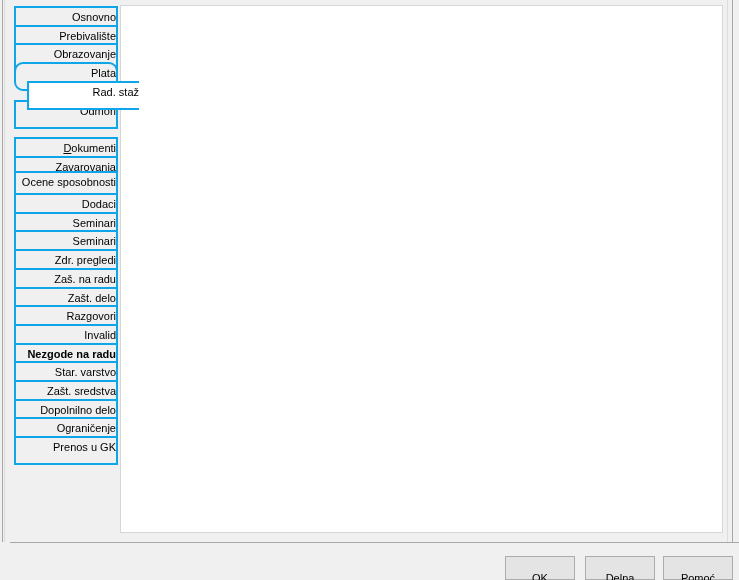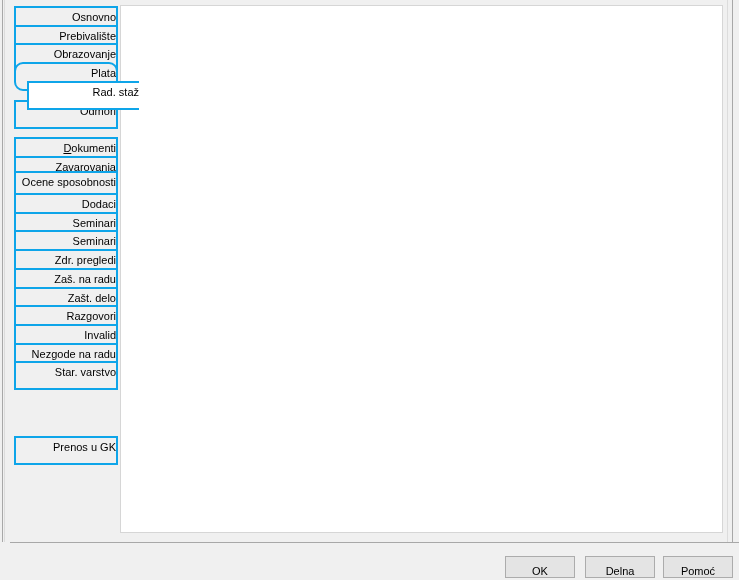--- a/index.html
+++ b/index.html
@@ -37,21 +37,21 @@
   .hint{position:absolute;left:475px;height:20px;line-height:20px;white-space:nowrap;}
   .fline{position:absolute;left:463px;width:209px;height:1px;background:#a0a0a0;}
   .cb{position:absolute;width:13px;height:13px;background:#fff;border:1px solid #4d4d4d;box-sizing:border-box;}
   .cb.filled{width:14px;height:14px;}
   .cb.filled::after{content:"";position:absolute;left:2px;top:2px;width:8px;height:8px;background:#2b2b2b;}
   .tinput{position:absolute;left:373px;width:167px;height:19px;background:#fff;border:1px solid #767676;box-sizing:border-box;
           font:inherit;padding:0 4px;outline:none;}
   .calbtn{position:absolute;left:486px;top:24px;width:28px;height:26px;background:#e9e9e9;border:1px solid #b4b4b4;
           box-sizing:border-box;padding:0;display:flex;align-items:center;justify-content:center;}
   .btn{position:absolute;top:556px;width:70px;height:22px;background:#e4e4e4;border:1px solid #acacac;
-       box-sizing:border-box;font:inherit;text-align:center;line-height:20px;padding:4px;}
+       box-sizing:border-box;font:inherit;text-align:center;line-height:20px;padding:11px;}
 </style>
 </head>
 <body>
 
 <div id="win">
 
   <div class="vline" style="left:2px"></div>
   <div class="vline lite" style="left:4px"></div>
   <div class="vline lite" style="left:727px"></div>
   <div class="vline" style="left:732px"></div>
@@ -70,22 +70,25 @@
       <div class="tab" style="top: 155.6px;">Zavarovanja</div>
       <div class="tab" style="top: 171px;">Ocene sposobnosti</div>
       <div class="tab" style="top: 193px;">Dodaci</div>
       <div class="tab" style="top: 211.7px;">Seminari</div>
       <div class="tab" style="top: 230.4px;">Seminari</div>
       <div class="tab" style="top: 249.1px;">Zdr. pregledi</div>
       <div class="tab" style="top: 267.8px;">Zaš. na radu</div>
       <div class="tab" style="top: 286.5px;">Zašt. delo</div>
       <div class="tab" style="top: 305.2px;">Razgovori</div>
       <div class="tab" style="top: 323.9px;">Invalid</div>
-      <div class="tab" style="top: 342.6px;">Nezgode na radu</div>
+      <div class="tab" style="top: 342.6px; font-weight: bold;">Nezgode na radu</div>
       <div class="tab" style="top: 361.3px;">Star. varstvo</div>
+      <div class="tab" style="top: 380px;">Zašt. sredstva</div>
+      <div class="tab" style="top: 398.7px;">Dopolnilno delo</div>
+      <div class="tab" style="top: 417.4px;">Ograničenje</div>
       <div class="tab" style="top: 436.1px;">Prenos u GK</div>
     </div>
 
   <div class="lbl" style="top:25px">Datum prvog zaposlenja</div>
   <div class="combo" style="left:373px;top:25px">
     <span class="val">. .</span>
     <span class="chev"></span>
   </div>
   <button class="calbtn">
     <svg width="20" height="18" viewBox="0 0 20 18">

